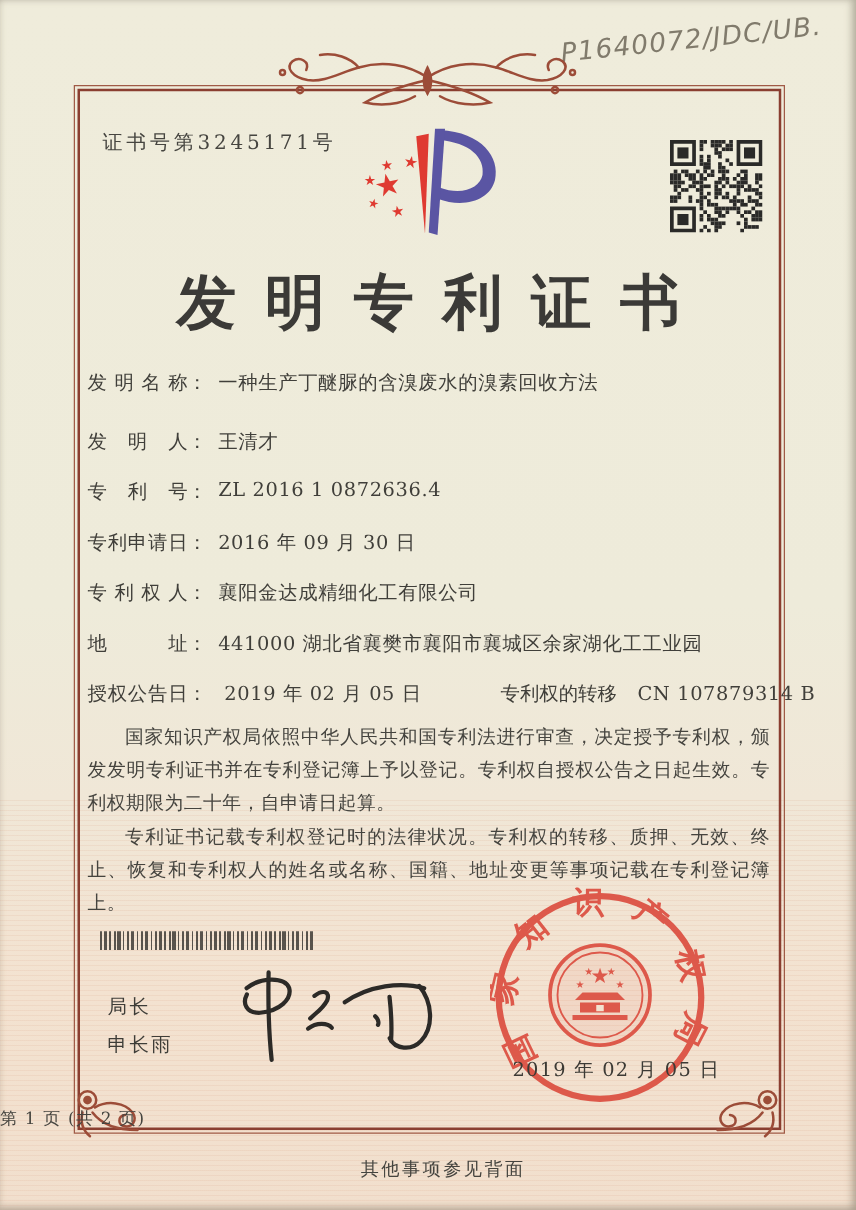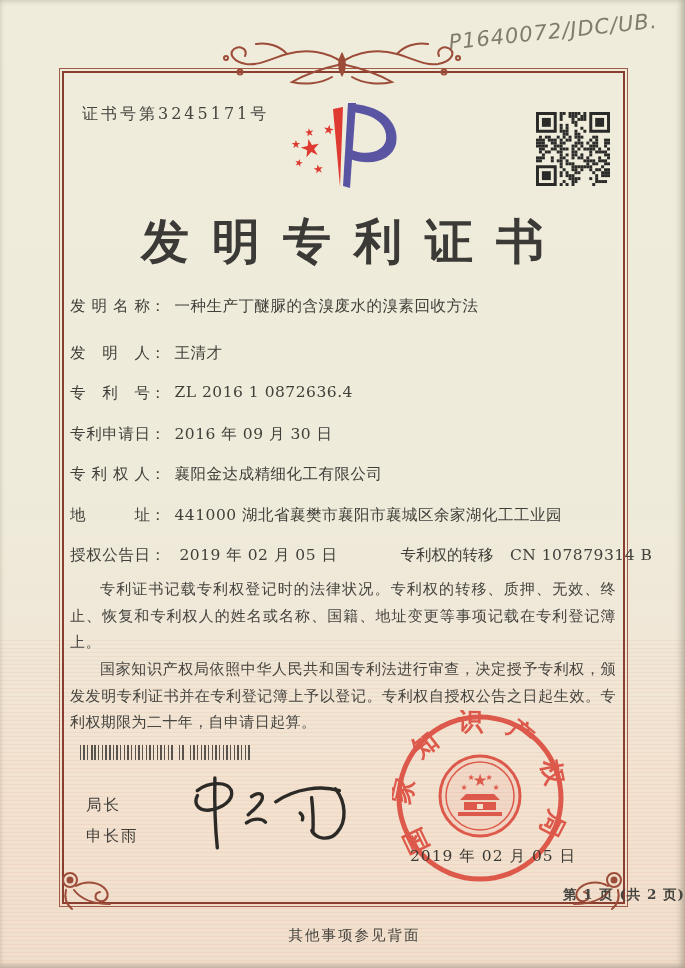--- a/index.html
+++ b/index.html
@@ -46,21 +46,21 @@
   }
   .body-text p{margin:0;text-indent:2em;letter-spacing:.4px;}
   .barcode{
     position:absolute;left:80px;top:745px;width:172px;height:15px;opacity:.85;
     background:repeating-linear-gradient(90deg,#3d3a35 0 1.5px,rgba(0,0,0,0) 1.5px 3px,#3d3a35 3px 5.5px,rgba(0,0,0,0) 5.5px 7.5px,#3d3a35 7.5px 8.5px,rgba(0,0,0,0) 8.5px 11px);
   }
   .director{position:absolute;left:86px;top:790px;font-size:15.5px;color:#3e3d38;line-height:31px;letter-spacing:2px;}
   .signature{position:absolute;left:182px;top:764px;width:178px;height:90px;}
   .seal{position:absolute;left:392px;top:710px;width:176px;height:176px;opacity:.93;}
   .seal-date{position:absolute;left:410px;top:846px;font-size:15.5px;color:#3c3a35;letter-spacing:1px;z-index:5;white-space:nowrap;}
-  .page-info{position:absolute;left:0;right:0;top:886px;text-align:right;font-size:13.5px;color:#45443f;letter-spacing:1px;font-weight:bold;}
+  .page-info{position:absolute;left:0;right:0;top:886px;text-align:left;font-size:13.5px;color:#45443f;letter-spacing:1px;}
   .back-note{position:absolute;left:0;right:0;top:926px;text-align:center;font-size:14.5px;color:#45443f;letter-spacing:2px;padding-left:24px;}
 </style>
 </head>
 <body>
 
 <div class="paper">
   <div class="guilloche"></div>
 
   <div class="hand-note">P1640072/JDC/UB.</div>
 
@@ -379,22 +379,22 @@
         <span class="fvalue">2019 年 02 月 05 日</span>
       </span>
       <span class="fgroup2">
         <span class="flabel">专利权的转移</span><span class="fcolon">：</span>
         <span class="fvalue">CN 107879314 B</span>
       </span>
     </div>
   </div>
 
   <div class="body-text">
+    <p>国家知识产权局依照中华人民共和国专利法进行审查，决定授予专利权，颁发发明专利证书并在专利登记簿上予以登记。专利权自授权公告之日起生效。专利权期限为二十年，自申请日起算。</p>
     <p>专利证书记载专利权登记时的法律状况。专利权的转移、质押、无效、终止、恢复和专利权人的姓名或名称、国籍、地址变更等事项记载在专利登记簿上。</p>
-    <p>国家知识产权局依照中华人民共和国专利法进行审查，决定授予专利权，颁发发明专利证书并在专利登记簿上予以登记。专利权自授权公告之日起生效。专利权期限为二十年，自申请日起算。</p>
   </div>
 
   <div class="barcode"></div>
 
   <div class="director">
     <div>局长</div>
     <div>申长雨</div>
   </div>
 
   <svg class="signature" viewBox="0 0 178 90">

